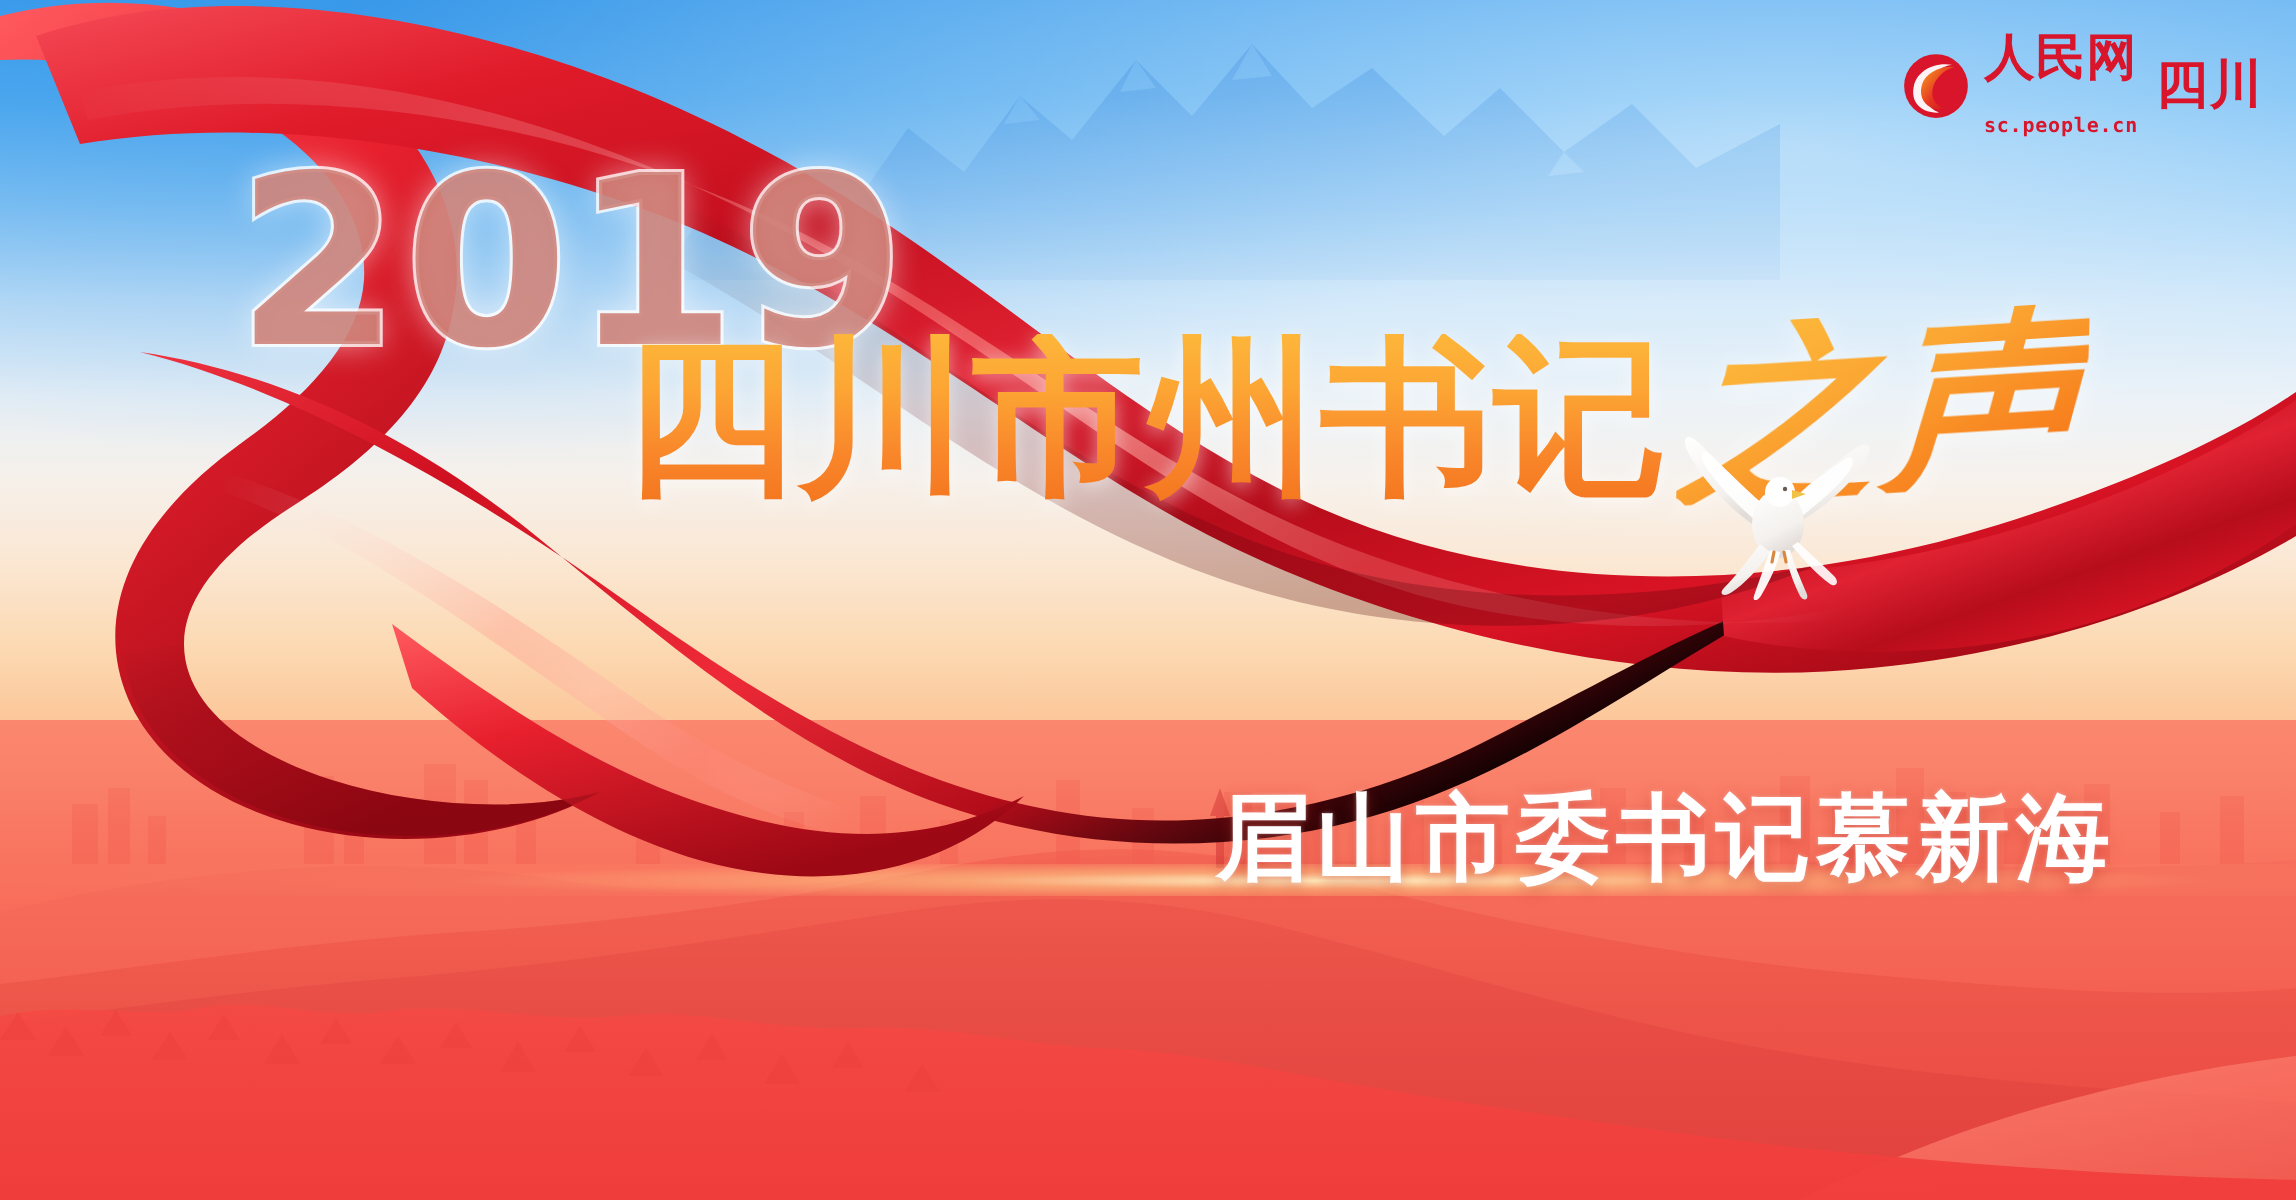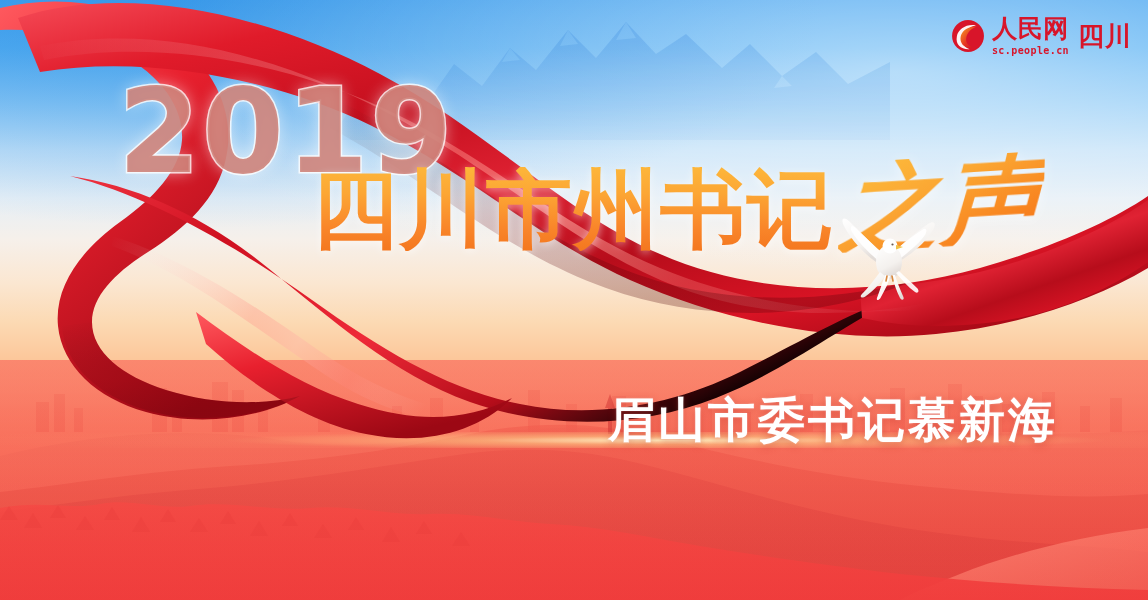--- a/index.html
+++ b/index.html
@@ -123,21 +123,21 @@
     line-height: 1;
   }
   .logo-word {
     font-size: 25px;
     font-weight: 700;
     color: #d8152a;
     letter-spacing: .5px;
     font-family: "DejaVu Sans", "Liberation Sans", sans-serif;
   }
   .logo-url {
-    margin-top: 5px;
+    margin-top: 18px;
     font-size: 10px;
     font-weight: 700;
     color: #d8152a;
     letter-spacing: .4px;
     font-family: "DejaVu Sans Mono", "Liberation Mono", monospace;
   }
   .logo-region {
     font-size: 26px;
     font-weight: 700;
     color: #d8152a;

